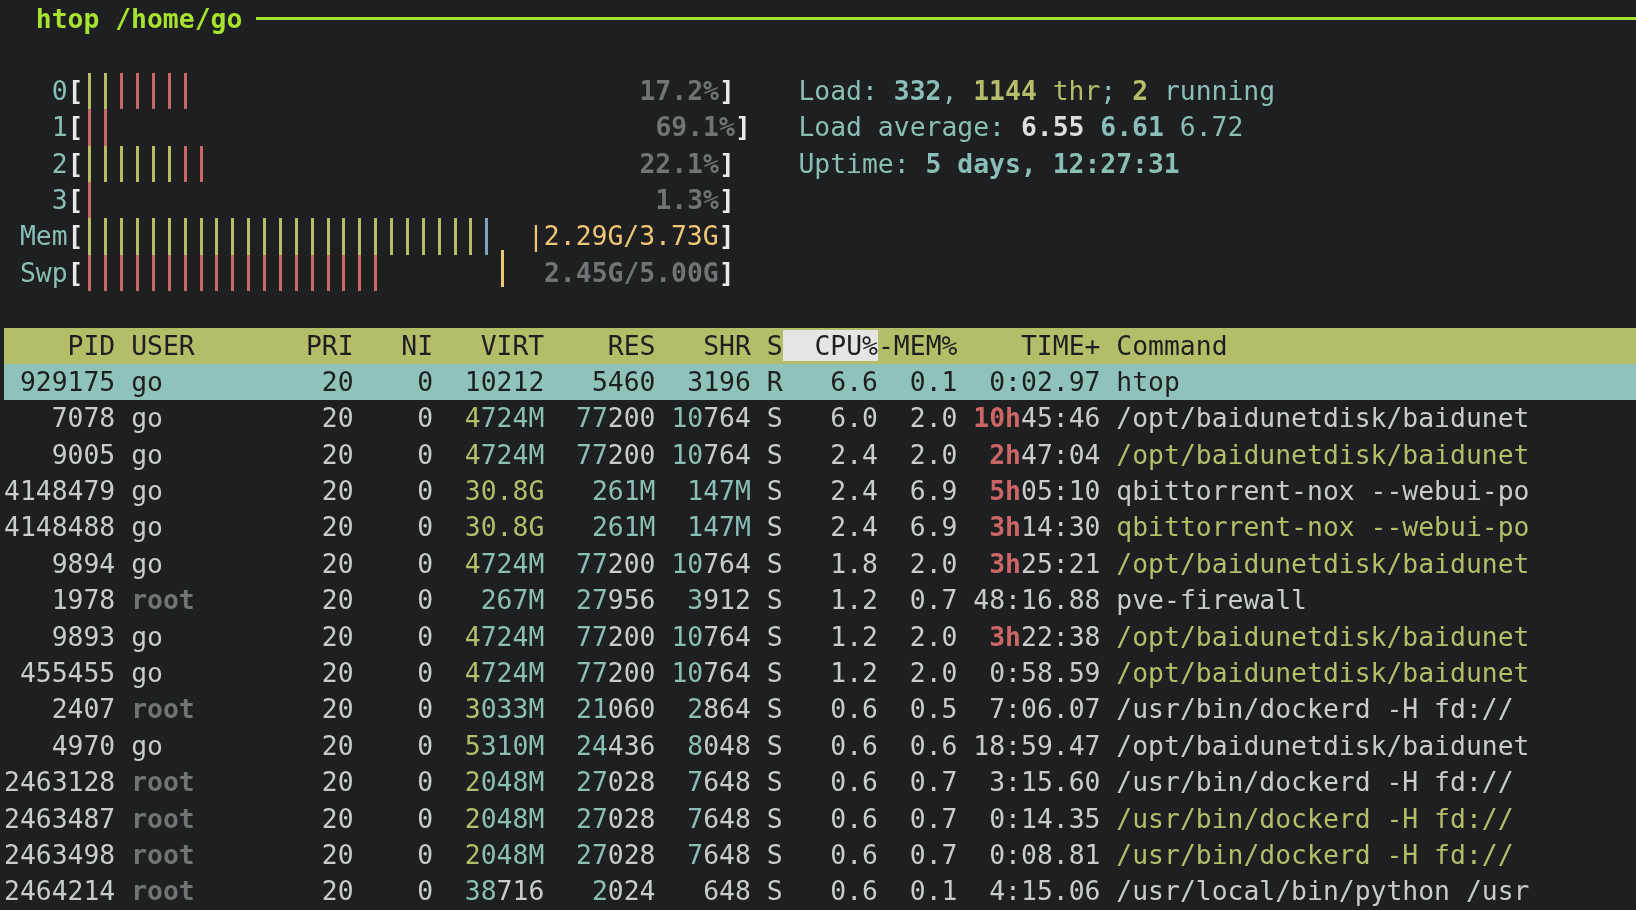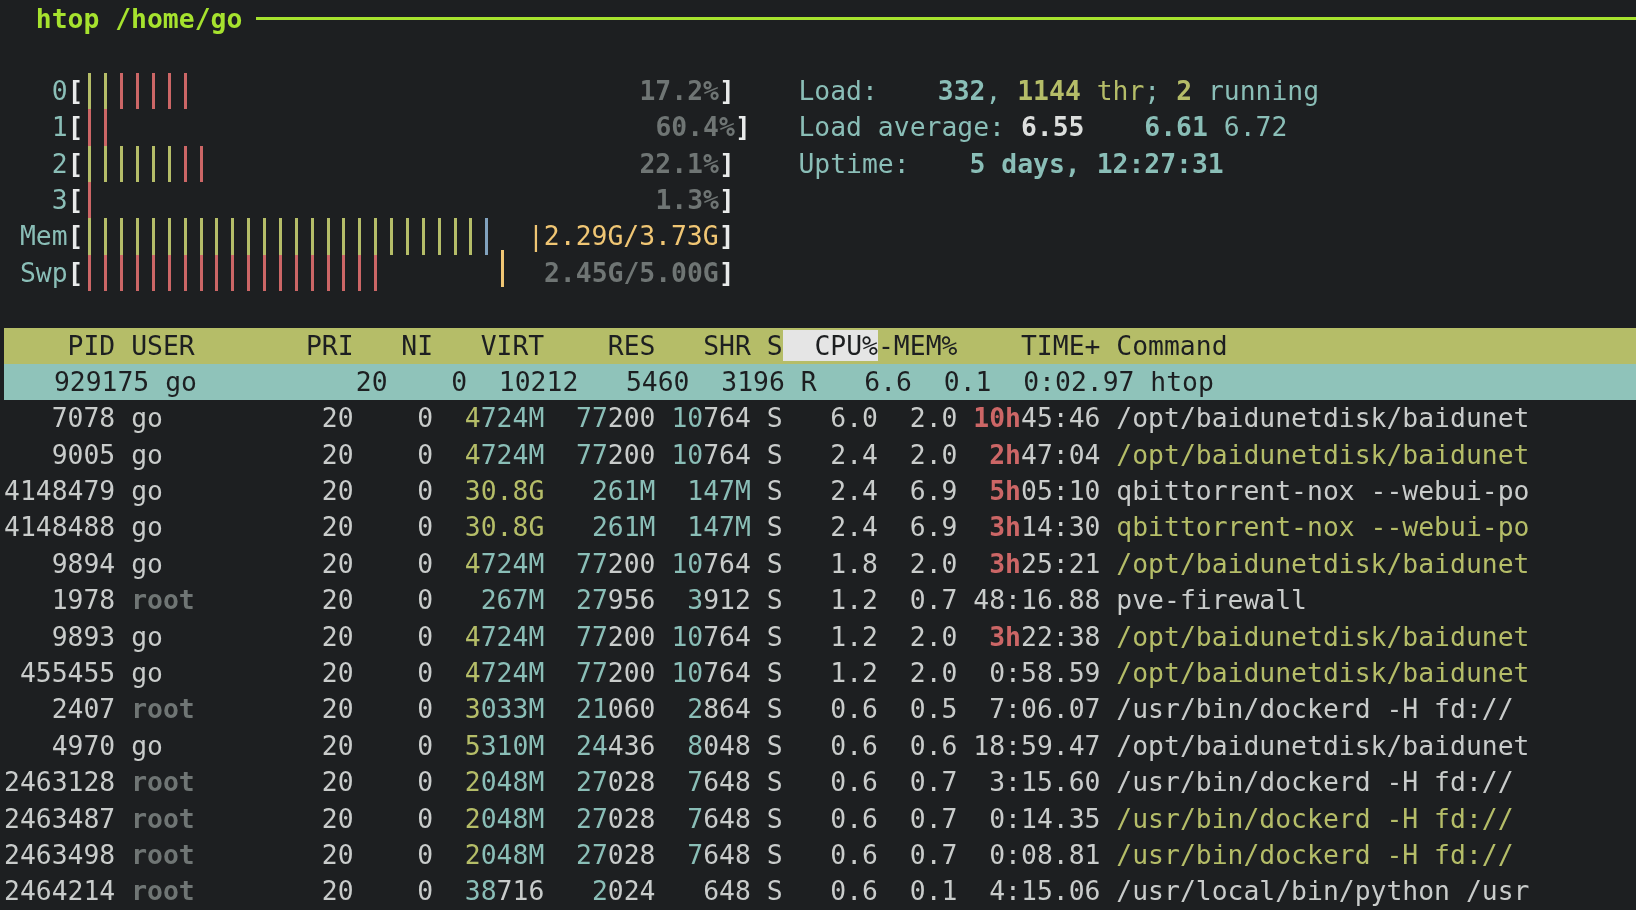--- a/index.html
+++ b/index.html
@@ -11,21 +11,21 @@
     position:relative;
   }
   .line{height:36.4px;line-height:36.4px;white-space:pre;color:#c9cccb;}
   .blank{height:36.4px;}
   .seg{display:inline;}
   .f  {color:#c9cccb;}
   .m  {color:#8abeb7;}
   .g  {color:#b5bd68;}
   .o  {color:#f0c674;margin-top:32px;}
   .t  {color:#8abeb7;}
-  .tb {color:#8abeb7;font-weight:700;margin-left:44px;}
+  .tb {color:#8abeb7;font-weight:700;}
   .gb {color:#b5bd68;font-weight:700;}
   .wb {color:#dcdedd;font-weight:700;}
   .rb {color:#cc6666;font-weight:700;}
   .dim{color:#6f7574;font-weight:700;text-align:center;}
   .p  {color:#6f7574;font-weight:700;}
   .brk{color:#e8eaea;font-weight:700;}
 
   
   #pane-title{height:36.4px;display:flex;align-items:center;padding-left:calc(4px + 2ch);}
   #pane-title .ttl{color:#a6e22e;font-weight:700;white-space:pre;}
@@ -39,36 +39,36 @@
   .bar.b i{background:#81a2be;}
   .bar.o i{background:#f0c674;}
 
   #stats{position:absolute;left:calc(4px + 50ch);top:72.8px;}
 
   
   .hdr{background:#b5bd68;}
   .hdr .seg{color:#1d1f21;}
   .hcell{display:inline;}
   .hcell.sorted{background:#e5e5e5;}
-  .row.sel{background:#8fc3ba;padding-left:34px;}
+  .row.sel{background:#8fc3ba;}
   .row.sel .seg{color:#1d1f21 !important;font-weight:400 !important;}
 </style>
 </head>
 <body>
 
 <div id="pane-title">
   <span class="ttl">htop /home/go</span>
   <span class="rule"></span>
 </div>
 
 <div class="blank"></div>
 
 <div id="meters">
     <div class="line"><span class="seg t">   0</span><span class="seg brk">[</span><span class="bar g"><i></i></span><span class="bar g"><i></i></span><span class="bar r"><i></i></span><span class="bar r"><i></i></span><span class="bar r"><i></i></span><span class="bar r"><i></i></span><span class="bar r"><i></i></span><span class="seg f">                            </span><span class="seg p">17.2%</span><span class="seg brk">]</span></div>
-    <div class="line"><span class="seg t">   1</span><span class="seg brk">[</span><span class="bar r"><i></i></span><span class="bar r"><i></i></span><span class="seg f">                                  </span><span class="seg p">60.4%</span><span class="seg brk">]</span></div>
+    <div class="line"><span class="seg t">   1</span><span class="seg brk">[</span><span class="bar r"><i></i></span><span class="bar r"><i></i></span><span class="seg f">                                  </span><span class="seg p">69.1%</span><span class="seg brk">]</span></div>
     <div class="line"><span class="seg t">   2</span><span class="seg brk">[</span><span class="bar g"><i></i></span><span class="bar g"><i></i></span><span class="bar g"><i></i></span><span class="bar g"><i></i></span><span class="bar g"><i></i></span><span class="bar g"><i></i></span><span class="bar r"><i></i></span><span class="bar r"><i></i></span><span class="seg f">                           </span><span class="seg p">22.1%</span><span class="seg brk">]</span></div>
     <div class="line"><span class="seg t">   3</span><span class="seg brk">[</span><span class="bar r"><i></i></span><span class="seg f">                                   </span><span class="seg p">1.3%</span><span class="seg brk">]</span></div>
     <div class="line"><span class="seg t"> Mem</span><span class="seg brk">[</span><span class="bar g"><i></i></span><span class="bar g"><i></i></span><span class="bar g"><i></i></span><span class="bar g"><i></i></span><span class="bar g"><i></i></span><span class="bar g"><i></i></span><span class="bar g"><i></i></span><span class="bar g"><i></i></span><span class="bar g"><i></i></span><span class="bar g"><i></i></span><span class="bar g"><i></i></span><span class="bar g"><i></i></span><span class="bar g"><i></i></span><span class="bar g"><i></i></span><span class="bar g"><i></i></span><span class="bar g"><i></i></span><span class="bar g"><i></i></span><span class="bar g"><i></i></span><span class="bar g"><i></i></span><span class="bar g"><i></i></span><span class="bar g"><i></i></span><span class="bar g"><i></i></span><span class="bar g"><i></i></span><span class="bar g"><i></i></span><span class="bar g"><i></i></span><span class="bar b"><i></i></span><span class="bar o"><i></i></span><span class="seg f"> </span><span class="seg o">|2.29G/3.73G</span><span class="seg brk">]</span></div>
     <div class="line"><span class="seg t"> Swp</span><span class="seg brk">[</span><span class="bar r"><i></i></span><span class="bar r"><i></i></span><span class="bar r"><i></i></span><span class="bar r"><i></i></span><span class="bar r"><i></i></span><span class="bar r"><i></i></span><span class="bar r"><i></i></span><span class="bar r"><i></i></span><span class="bar r"><i></i></span><span class="bar r"><i></i></span><span class="bar r"><i></i></span><span class="bar r"><i></i></span><span class="bar r"><i></i></span><span class="bar r"><i></i></span><span class="bar r"><i></i></span><span class="bar r"><i></i></span><span class="bar r"><i></i></span><span class="bar r"><i></i></span><span class="bar r"><i></i></span><span class="seg f">          </span><span class="seg p">2.45G/5.00G</span><span class="seg brk">]</span></div>
   </div>
 
 <div id="stats">
     <div class="line"><span class="seg t">Load: </span><span class="seg tb">332</span><span class="seg t">, </span><span class="seg gb">1144</span><span class="seg g"> thr</span><span class="seg t">; </span><span class="seg gb">2</span><span class="seg t"> running</span></div>
     <div class="line"><span class="seg t">Load average: </span><span class="seg wb">6.55</span><span class="seg t"> </span><span class="seg tb">6.61</span><span class="seg t"> </span><span class="seg t">6.72</span></div>
     <div class="line"><span class="seg t">Uptime: </span><span class="seg tb">5 days, 12:27:31</span></div>

